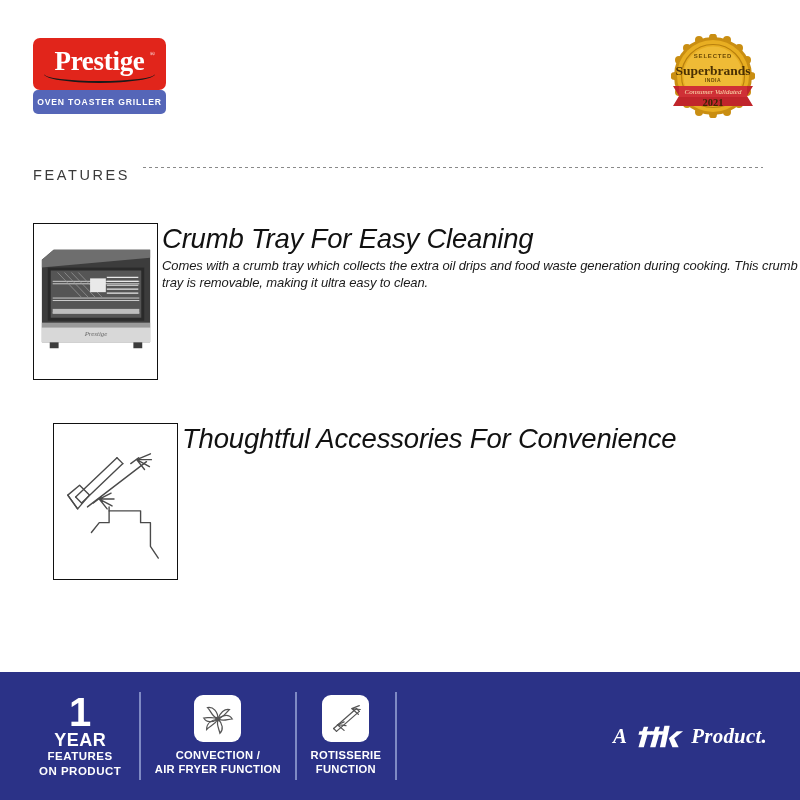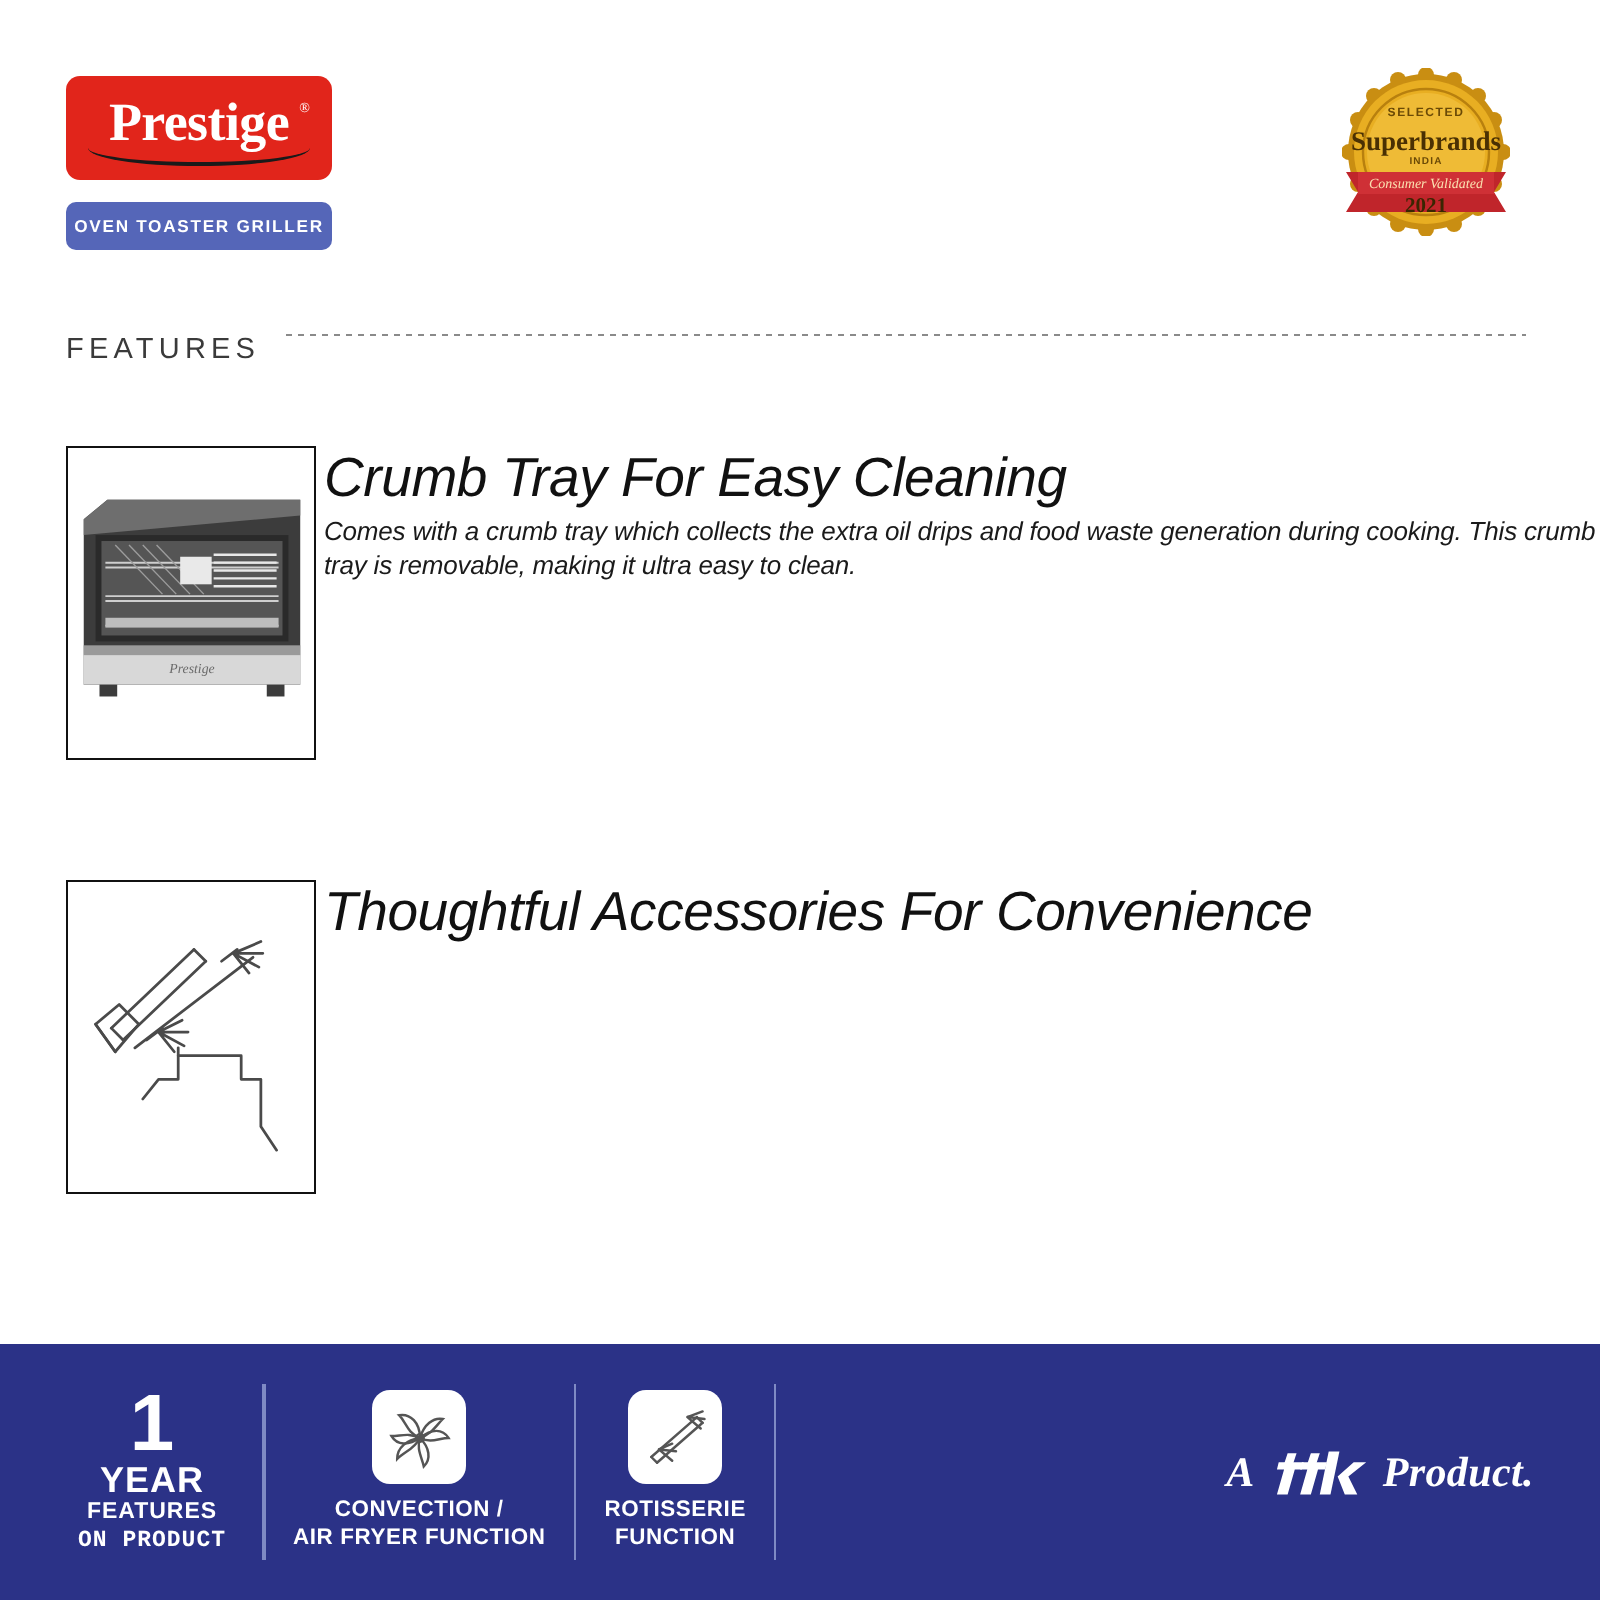--- a/index.html
+++ b/index.html
@@ -37,21 +37,21 @@
   .logo-red .reg {
     position:absolute; right:11px; top:12px;
     color:#ffffff; font-size:7px; font-family:"Liberation Serif", serif;
   }
   .logo-swoosh {
     position:absolute; left:11px; right:11px; bottom:7px; height:9px;
     border-bottom:2.5px solid #1a1a1a;
     border-radius:0 0 50% 50%/0 0 100% 100%;
   }
   .logo-blue {
-    margin-top:11px;
+    margin-top:0;
     background:#5566B8;
     border-radius:5px;
     height:24px;
     display:flex; align-items:center; justify-content:center;
   }
   .logo-blue span {
     color:#ffffff; font-size:8.6px; font-weight:bold; letter-spacing:0.85px;
   }
 
   
@@ -68,21 +68,21 @@
   }
   .features-dots {
     flex:1; height:1px;
     background-image:linear-gradient(to right,#8a8a8a 0 3px, transparent 3px 6px);
     background-size:6px 1px; background-repeat:repeat-x;
   }
 
   
   .feature { position:absolute; left:33px; display:flex; gap:4px;font-style:italic; }
   .feature-1 { top:223px; }
-  .feature-2 { top:440px; }
+  .feature-2 { top:423px;margin-left:20px; }
 
   .thumb {
     width:125px; height:157px;
     border:1.6px solid #111111;
     background:#ffffff;
     flex:0 0 auto;
     position:relative;
     overflow:hidden;
   }
   .thumb svg { display:block; width:100%; height:100%; }
@@ -110,21 +110,21 @@
   .warranty .num {
     font-size:40px; font-weight:bold; line-height:0.92; letter-spacing:0px;
   }
   .warranty .yr {
     font-size:18px; font-weight:bold; line-height:1.05; letter-spacing:0.5px;
   }
   .warranty .w1 {
     font-size:11.5px; font-weight:bold; line-height:1.25; letter-spacing:0.5px;
   }
   .warranty .w2 {
-    font-size:11.5px; font-weight:bold; line-height:1.25; letter-spacing:0.5px;font-family:Liberation Mono, monospace;
+    font-size:11.5px; font-weight:bold; line-height:1.25; letter-spacing:0.5px;
   }
   .divider { width:1.5px; height:88px; background:#7f8ac4; flex:0 0 auto; }
 
   .func { text-align:center; color:#ffffff; padding:0 14px; }
   .func .iconbox {
     width:47px; height:47px; background:#ffffff; border-radius:9px;
     margin:0 auto 7px; display:flex; align-items:center; justify-content:center;
   }
   .func .iconbox svg { display:block; }
   .func .flabel {

